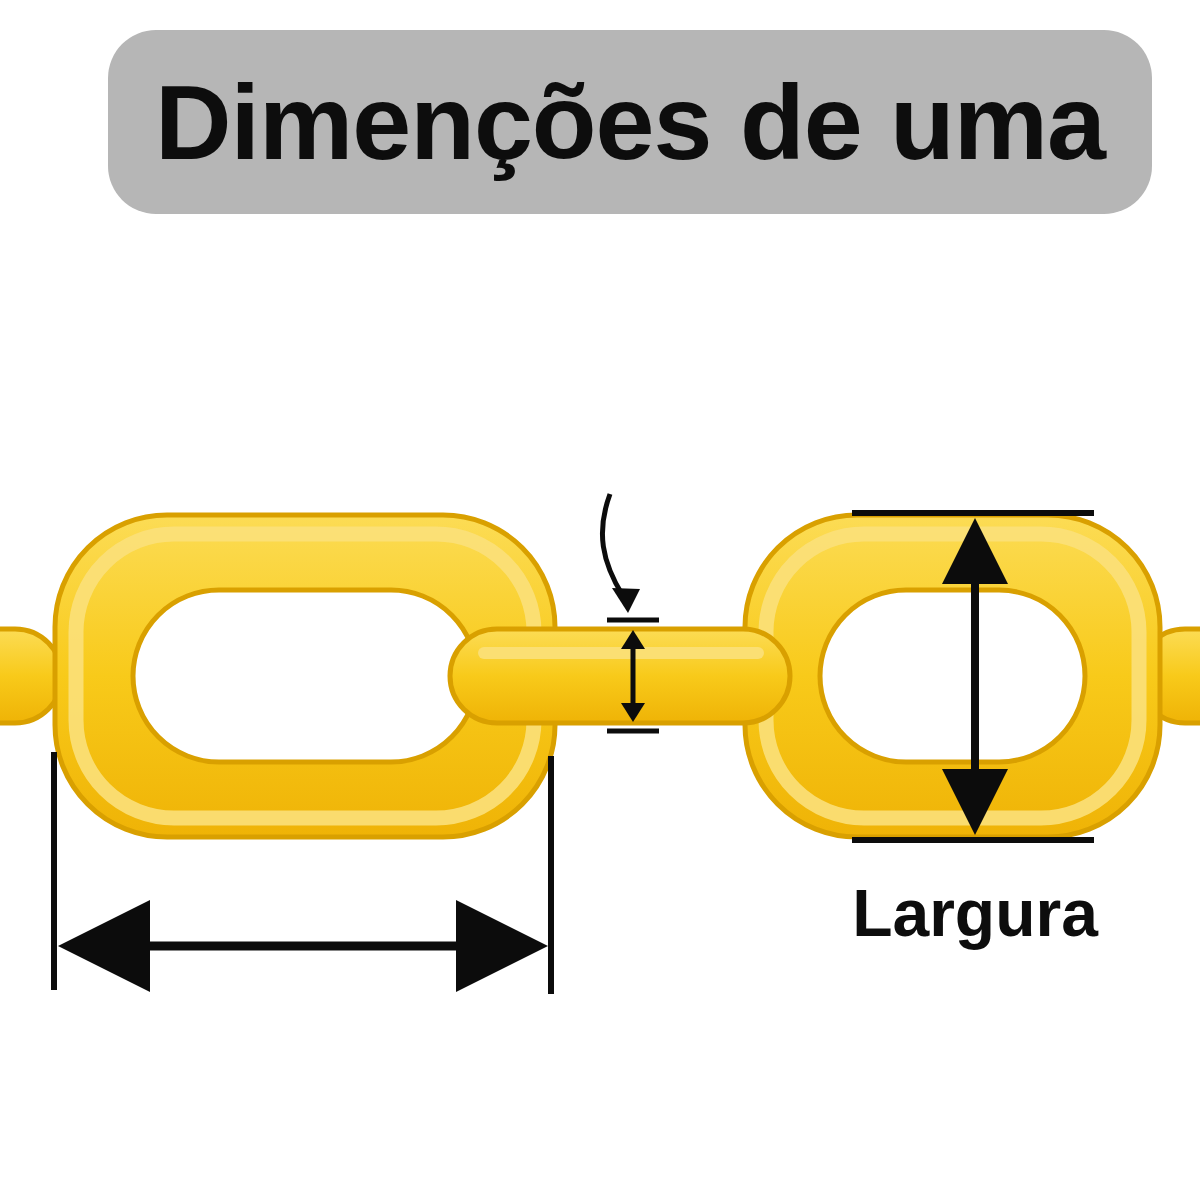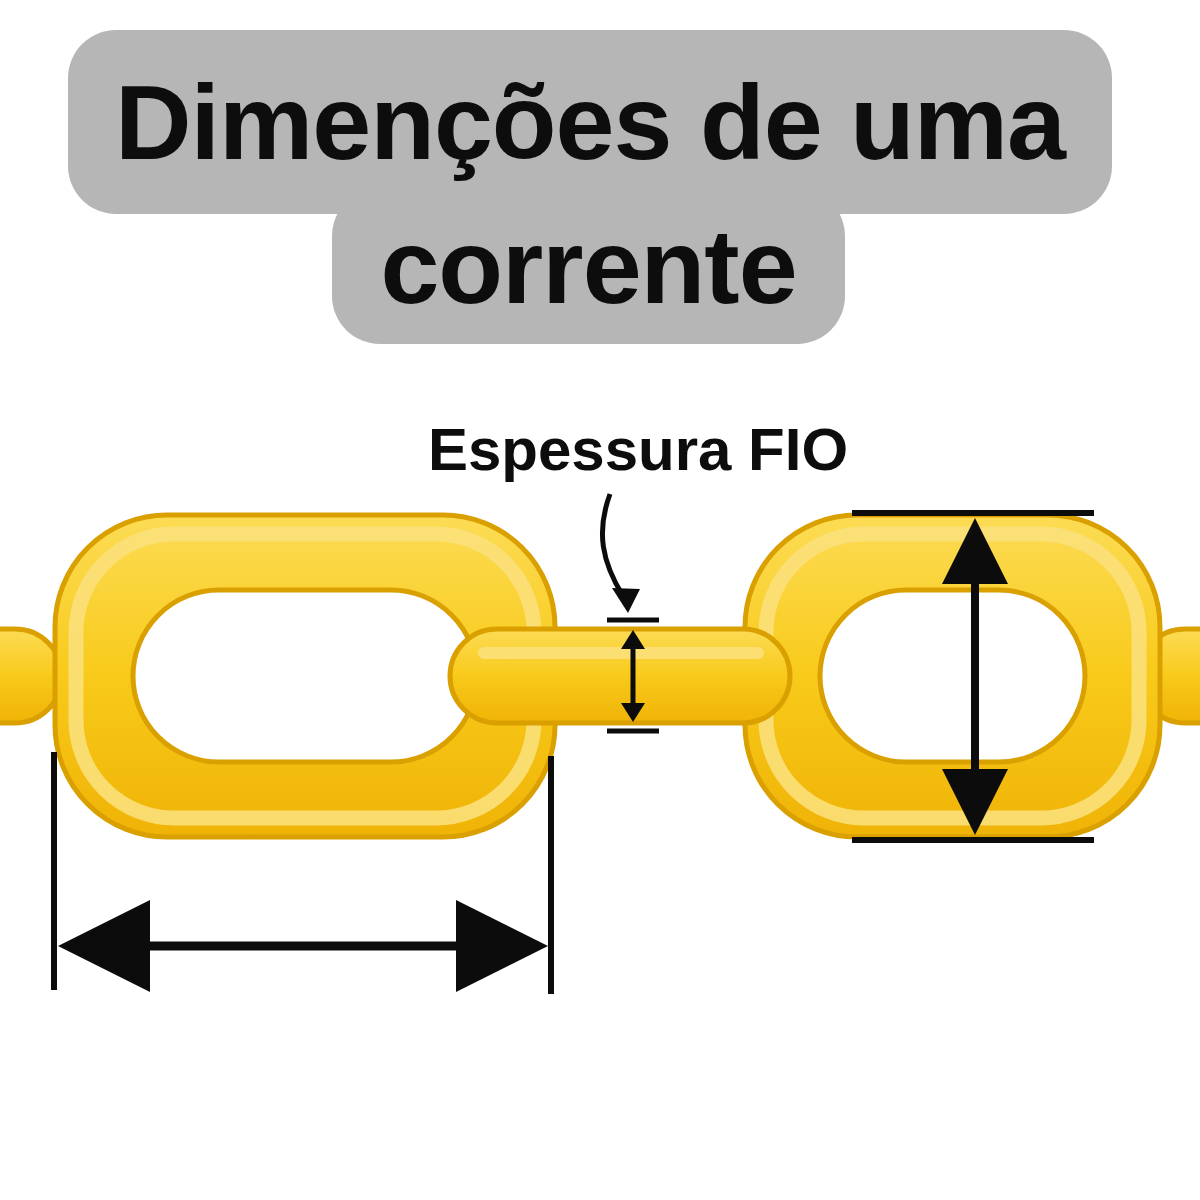--- a/index.html
+++ b/index.html
@@ -3,21 +3,21 @@
 <meta charset="utf-8">
 <style>
   html,body{margin:0;padding:0;}
   #canvas{
     position:relative;width:1200px;height:1200px;overflow:hidden;
     background:var(--background,#ffffff);
     font-family:"Liberation Sans","DejaVu Sans",sans-serif;
   }
   .banner{
     position:absolute;background:var(--banner-gray,#b6b6b6);
-    display:flex;align-items:center;justify-content:center;
+    display:flex;align-items:center;justify-content:center;margin-left:40px;
   }
   .banner1{left:68px;top:30px;width:1044px;height:184px;border-radius:48px;}
   .banner2{left:332px;top:188px;width:513px;height:156px;border-radius:48px;}
   .banner span{
     font-weight:700;font-size:106px;letter-spacing:-1px;
     color:var(--text-black,#0d0d0d);white-space:nowrap;
   }
   .lbl{
     position:absolute;font-weight:700;text-align:center;line-height:1;
     color:var(--text-black,#0d0d0d);white-space:nowrap;
@@ -33,23 +33,20 @@
   .ahead{fill:var(--arrow-black,#0c0c0c);stroke:none;}
   .tick{stroke:var(--arrow-black,#0c0c0c);}
 </style>
 </head>
 <body>
 
 <div id="canvas">
 
   <div class="banner banner1">
     <span>Dimenções de uma</span>
-  </div>
-  <div class="banner banner2">
-    <span>corrente</span>
   </div>
 
   <svg class="chain" width="1200" height="1200" viewBox="0 0 1200 1200">
     <defs>
       <linearGradient id="goldGrad" x1="0" y1="0" x2="0" y2="1">
         <stop offset="0" stop-color="#FCDC55"></stop>
         <stop offset="0.5" stop-color="#F8CA1A"></stop>
         <stop offset="1" stop-color="#EFB306"></stop>
       </linearGradient>
     </defs>
@@ -99,15 +96,15 @@
 
     <g>
       <line class="tick" stroke-width="6" x1="54" y1="752" x2="54" y2="990"></line>
       <line class="tick" stroke-width="6" x1="551" y1="756" x2="551" y2="994"></line>
       <line class="aline" stroke-width="9" x1="105" y1="946" x2="502" y2="946"></line>
       <polygon class="ahead" points="58,946 150,900 150,992"></polygon>
       <polygon class="ahead" points="548,946 456,900 456,992"></polygon>
     </g>
   </svg>
 
-  <div class="lbl espessura">Espessura FIO</div>
+  <div class="lbl largura">Largura</div>
 
 </div>
 
 </body></html>

